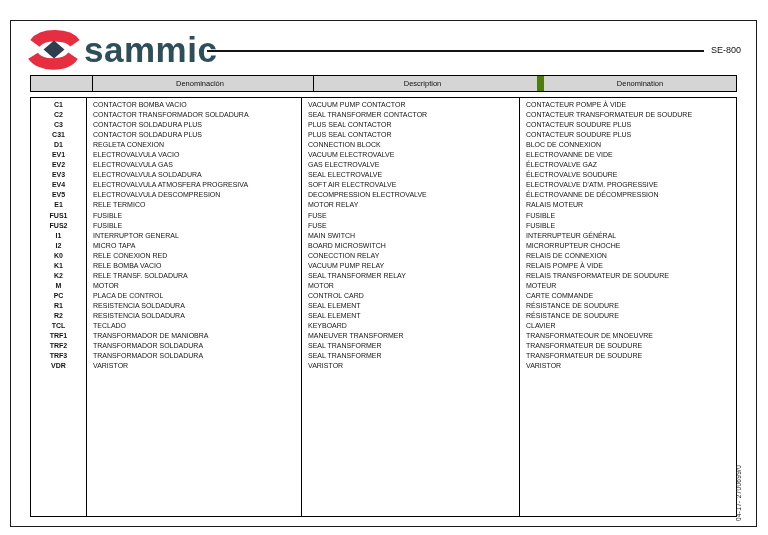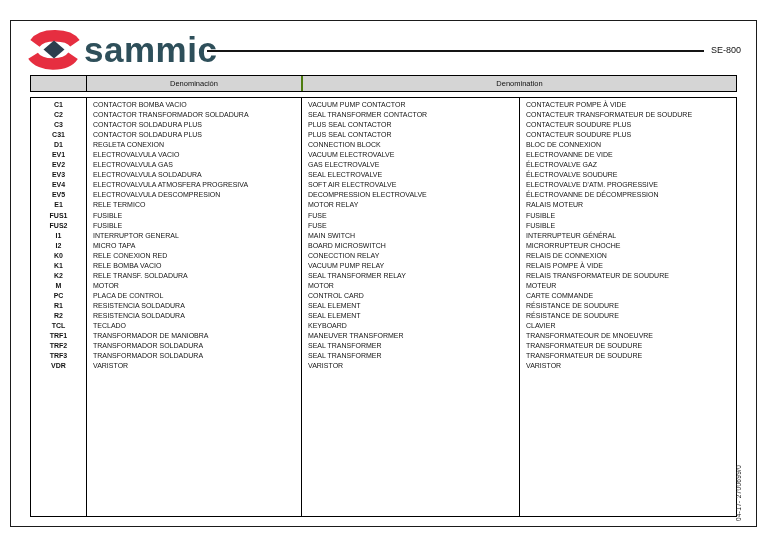--- a/index.html
+++ b/index.html
@@ -13,27 +13,27 @@
 
   
   .logo-icon { position:absolute; left:28px; top:30px; width:52px; height:40px; }
   .brand { position:absolute; left:84px; top:32px; font-size:35px; font-weight:bold;
            letter-spacing:0.5px; line-height:36px; }
   .header-rule { position:absolute; left:207px; top:50px; width:497px; height:2px; background:#151515; }
   .model { position:absolute; left:711px; top:45px; font-size:9px; font-weight:normal; color:#111; }
 
   
   .thead { position:absolute; left:30px; top:75px; width:707px; height:17px;
-           display:flex; background:#d5d5d5; border:1px solid #000; }
+           display:flex; background:#d5d5d5; border:1px solid #000;gap:6px; }
   .thead .hcell { font-size:7.5px; color:#111; text-align:center; line-height:15px;
                   overflow:hidden; white-space:nowrap; }
   .hcell.c1 { width:55px; }
   .hcell.c2 { width:215px; border-left:1px solid #000; }
   .hcell.c3 { width:218px; border-left:1px solid #000; }
-  .hcell.c4 { flex:1; border-left:2px solid #4d7c0f; }
+  .hcell.c4 { flex:1; border-left:7px solid #4d7c0f; }
 
   
   .tbody { position:absolute; left:30px; top:97px; width:707px; height:420px;
            border:1px solid #000; display:flex; background:#fff; }
   .col { padding-top:2px; overflow:hidden; }
   .col-code { width:55px; }
   .col-es { width:215px; border-left:1px solid #000; }
   .col-en { width:218px; border-left:1px solid #000; }
   .col-fr { flex:1; border-left:1px solid #000; }
   .cell { height:10.05px; line-height:10.2px; font-size:7px; color:#141414;
@@ -57,20 +57,21 @@
     <path d="M5 27 C12 38 39 39 47 27" fill="none" stroke-width="12" stroke="#e62e40"></path>
     <polygon points="27,11 38,20.5 27,30 16,20.5" fill="#2d3e4e"></polygon>
   </svg>
   <div class="brand" style="color: rgb(46, 79, 90);">sammic</div>
   <div class="header-rule"></div>
   <div class="model">SE-800</div>
 
   <div class="thead">
     <div class="hcell c1"></div>
     <div class="hcell c2">Denominación</div>
+    <div class="hcell c3">Description</div>
     <div class="hcell c4">Denomination</div>
   </div>
 
   <div class="tbody">
     <div class="col col-code" id="col-code">
         <div class="cell code">C1</div>
         <div class="cell code">C2</div>
         <div class="cell code">C3</div>
         <div class="cell code">C31</div>
         <div class="cell code">D1</div>

